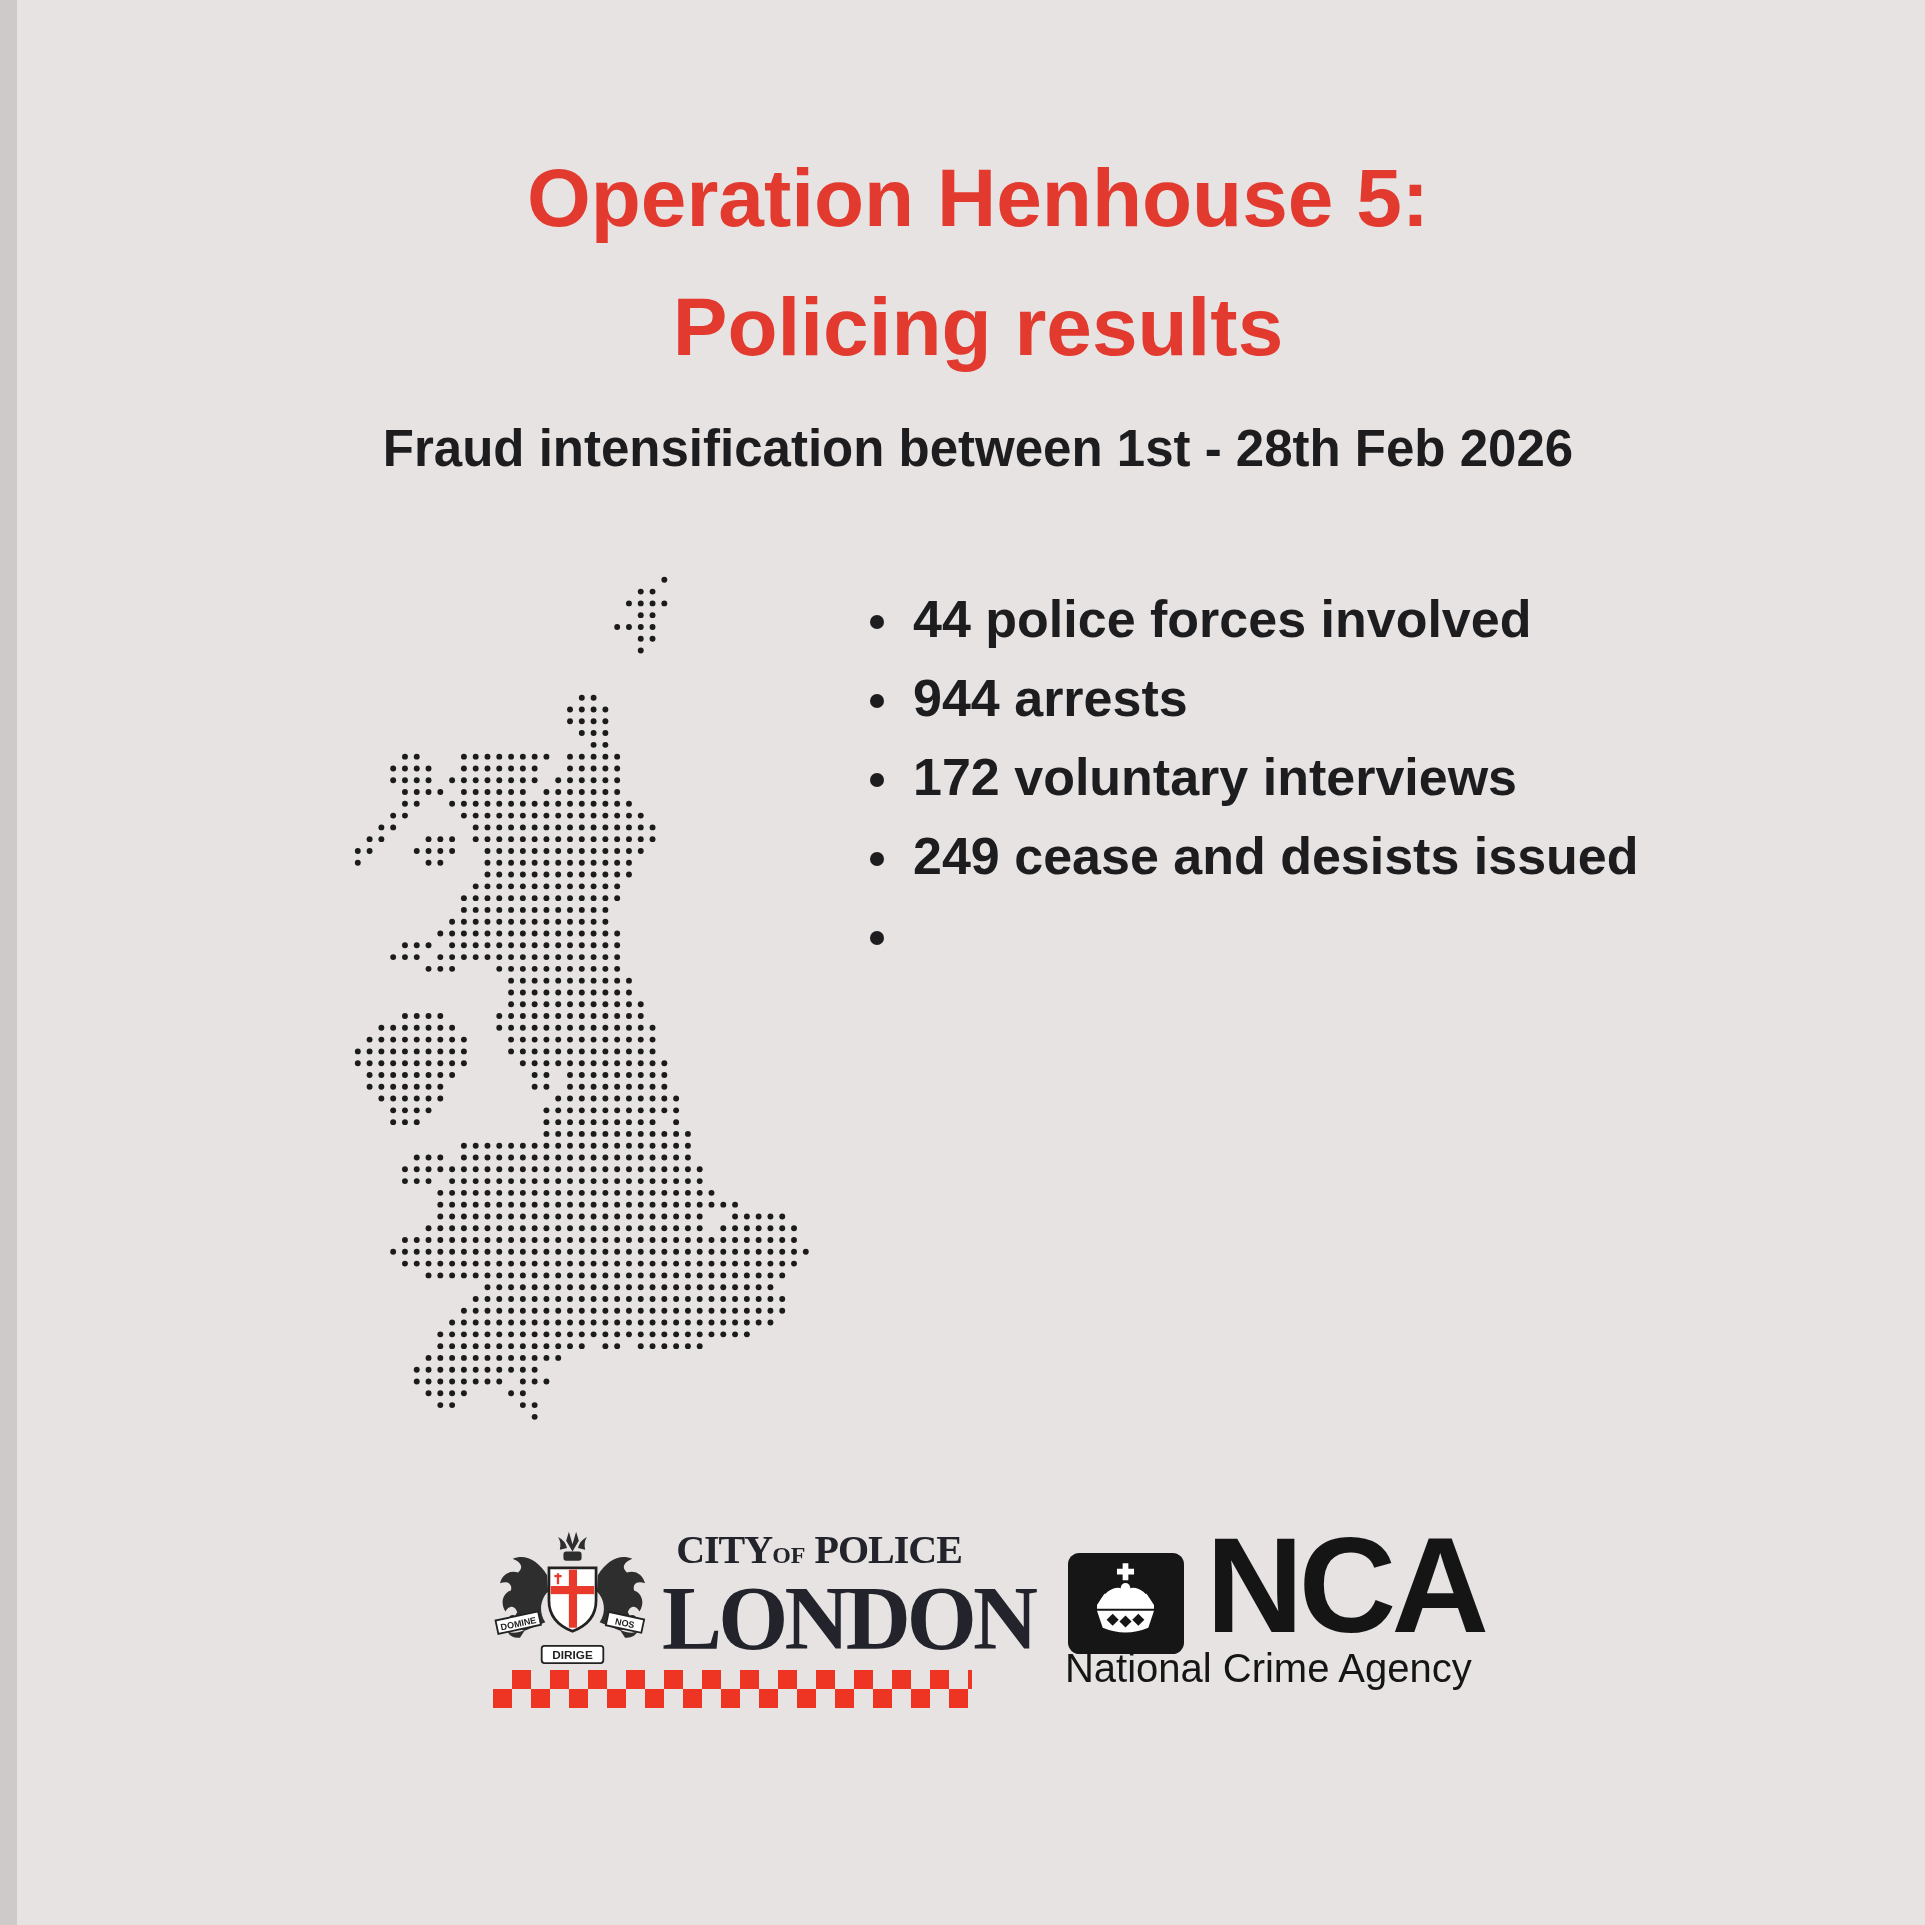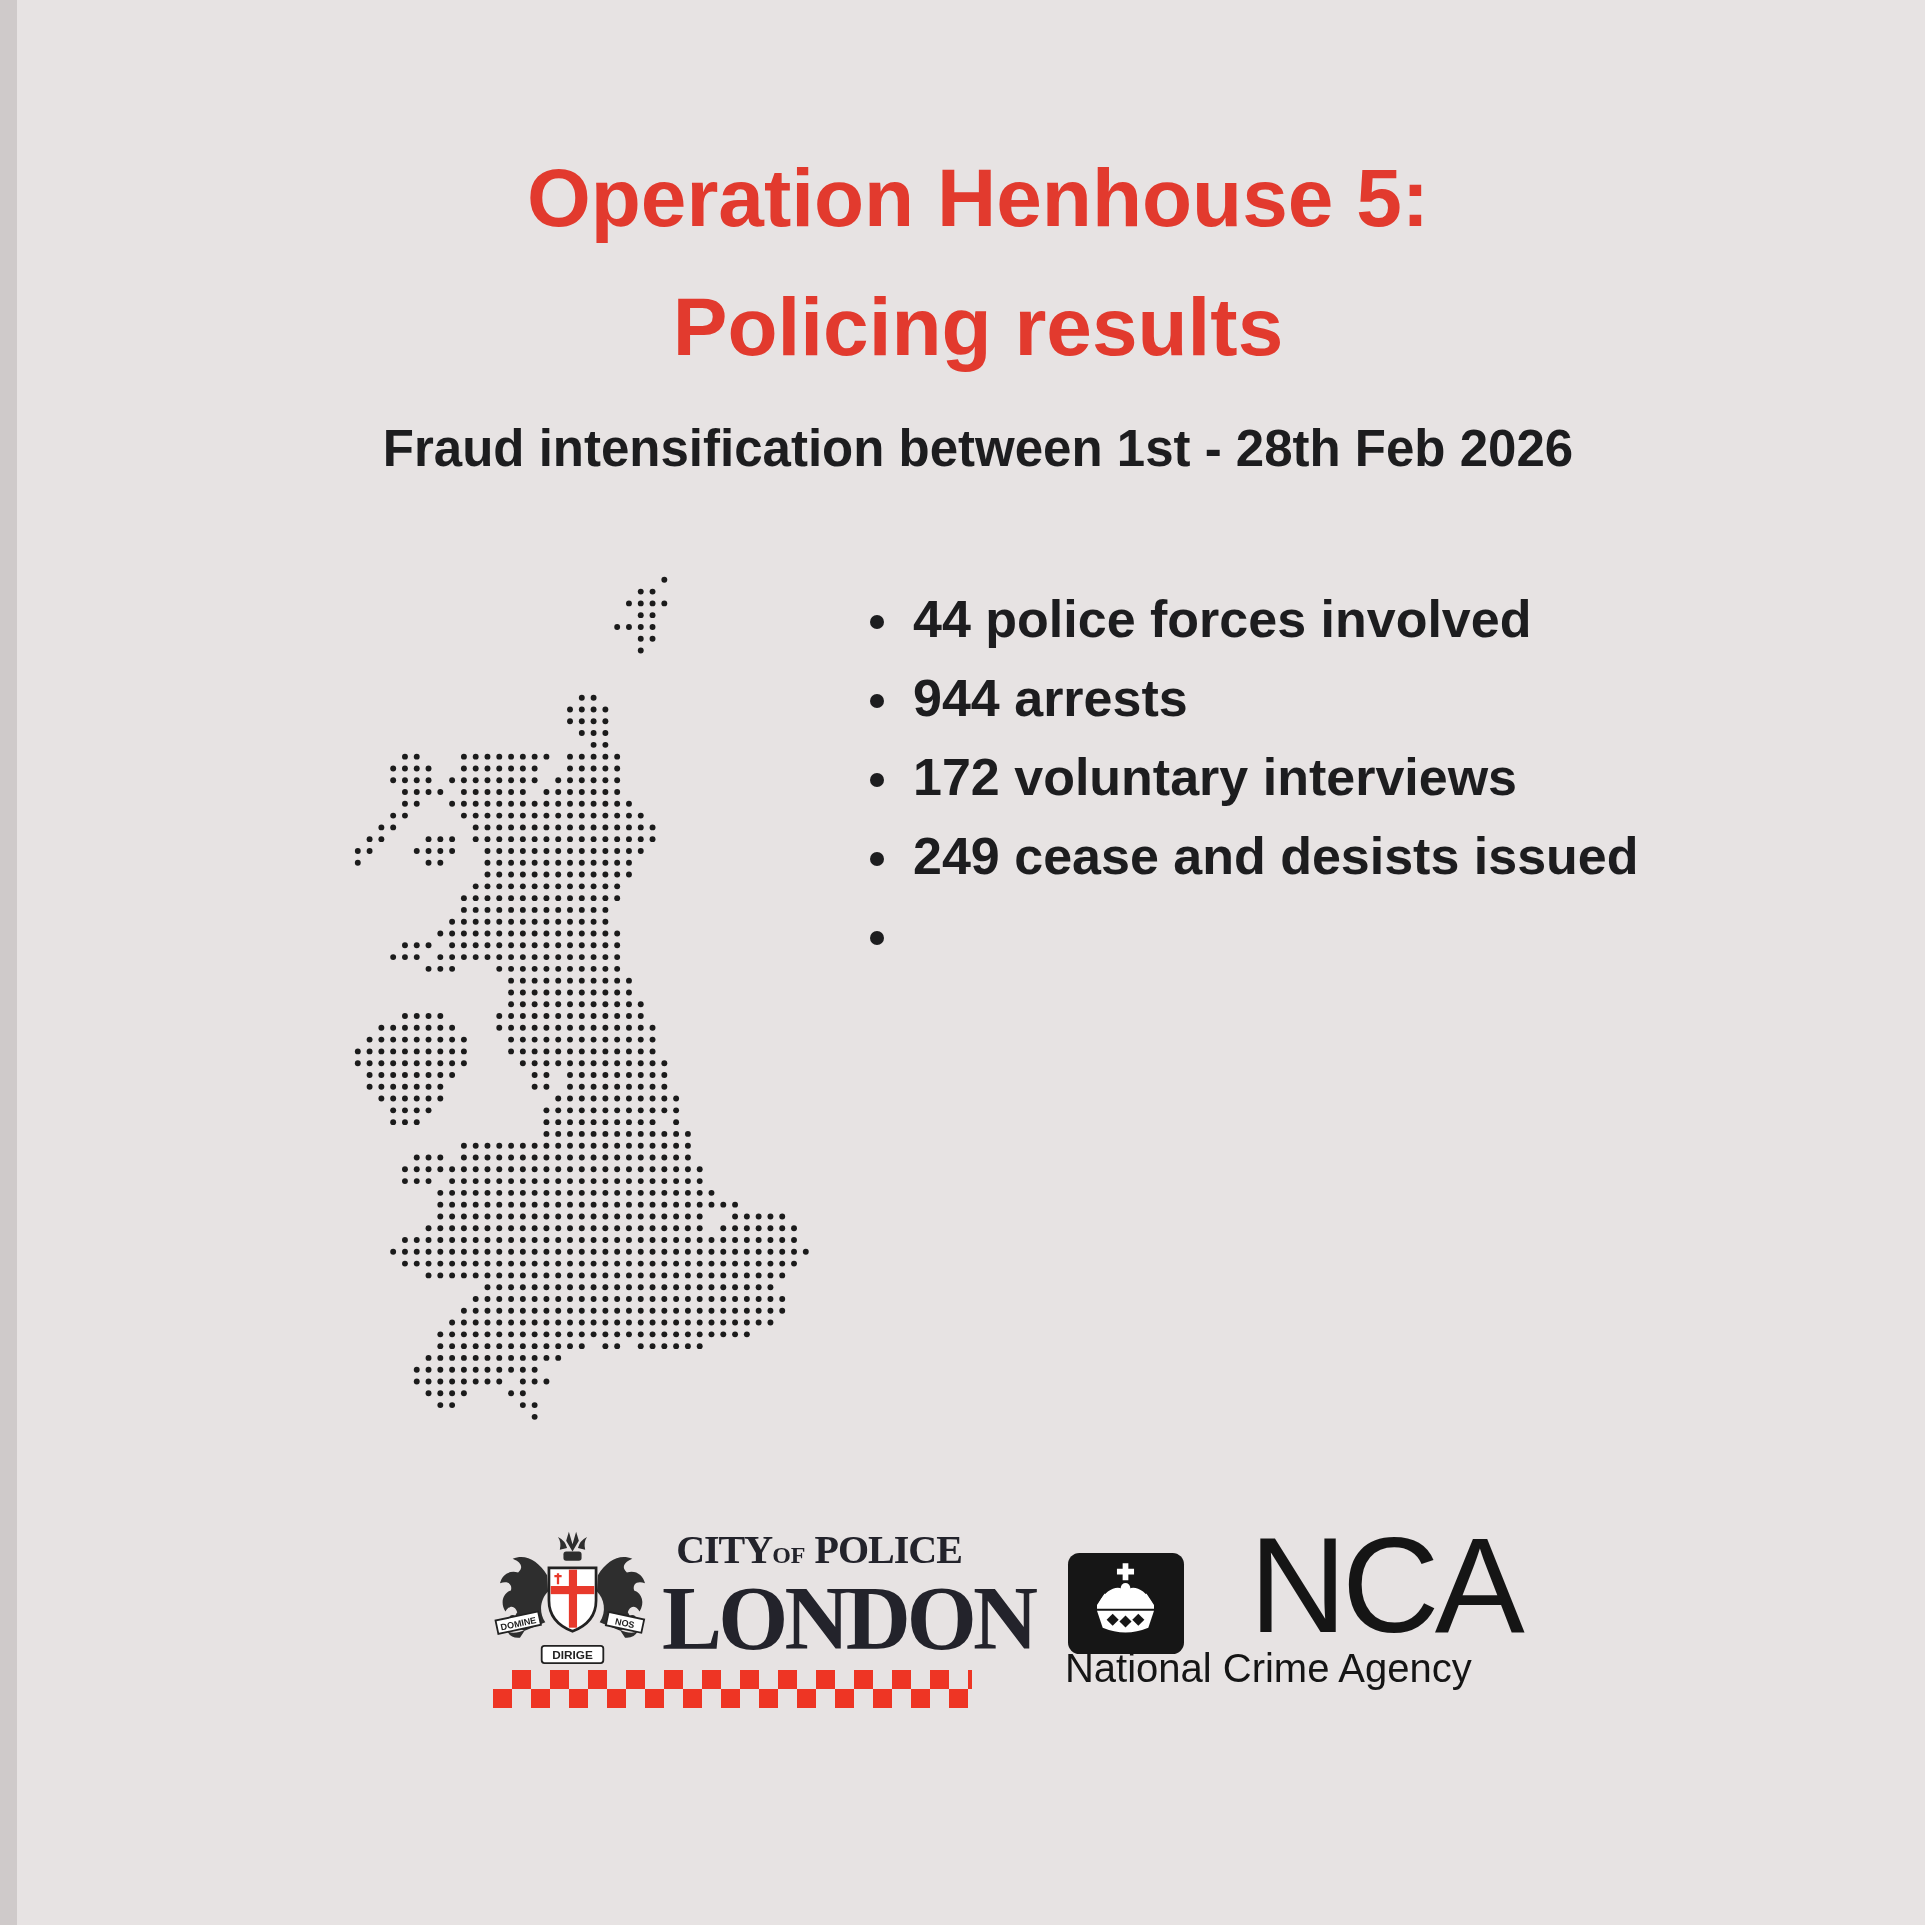--- a/index.html
+++ b/index.html
@@ -53,21 +53,21 @@
   .colp-checker{
     position:absolute;left:4.8px;top:148px;width:479px;height:38px;
     background:repeating-conic-gradient(var(--checker-red) 0% 25%, transparent 0% 50%);
     background-size:38px 38px;
   }
   .nca{position:absolute;left:1046px;top:1522px;width:457px;height:200px;color:#151515;}
   .nca-box{position:absolute;left:4.8px;top:31px;width:116px;height:101px;background:#161616;border-radius:11.4px;}
   .nca-box svg{position:absolute;left:10.5px;top:7.6px;width:95px;height:86px;}
   .nca-abbr{
     position:absolute;left:143px;top:-3.8px;width:314px;
-    font-weight:400;font-size:135px;line-height:135px;letter-spacing:-4.8px;text-align:right;
+    font-weight:700;font-size:135px;line-height:135px;letter-spacing:-4.8px;
   }
   .nca-full{
     position:absolute;left:1.9px;top:122px;width:457px;
     font-weight:400;font-size:40px;line-height:49px;letter-spacing:0;white-space:nowrap;
   }
 </style>
 </head>
 <body>
 
 <div class="canvas">

